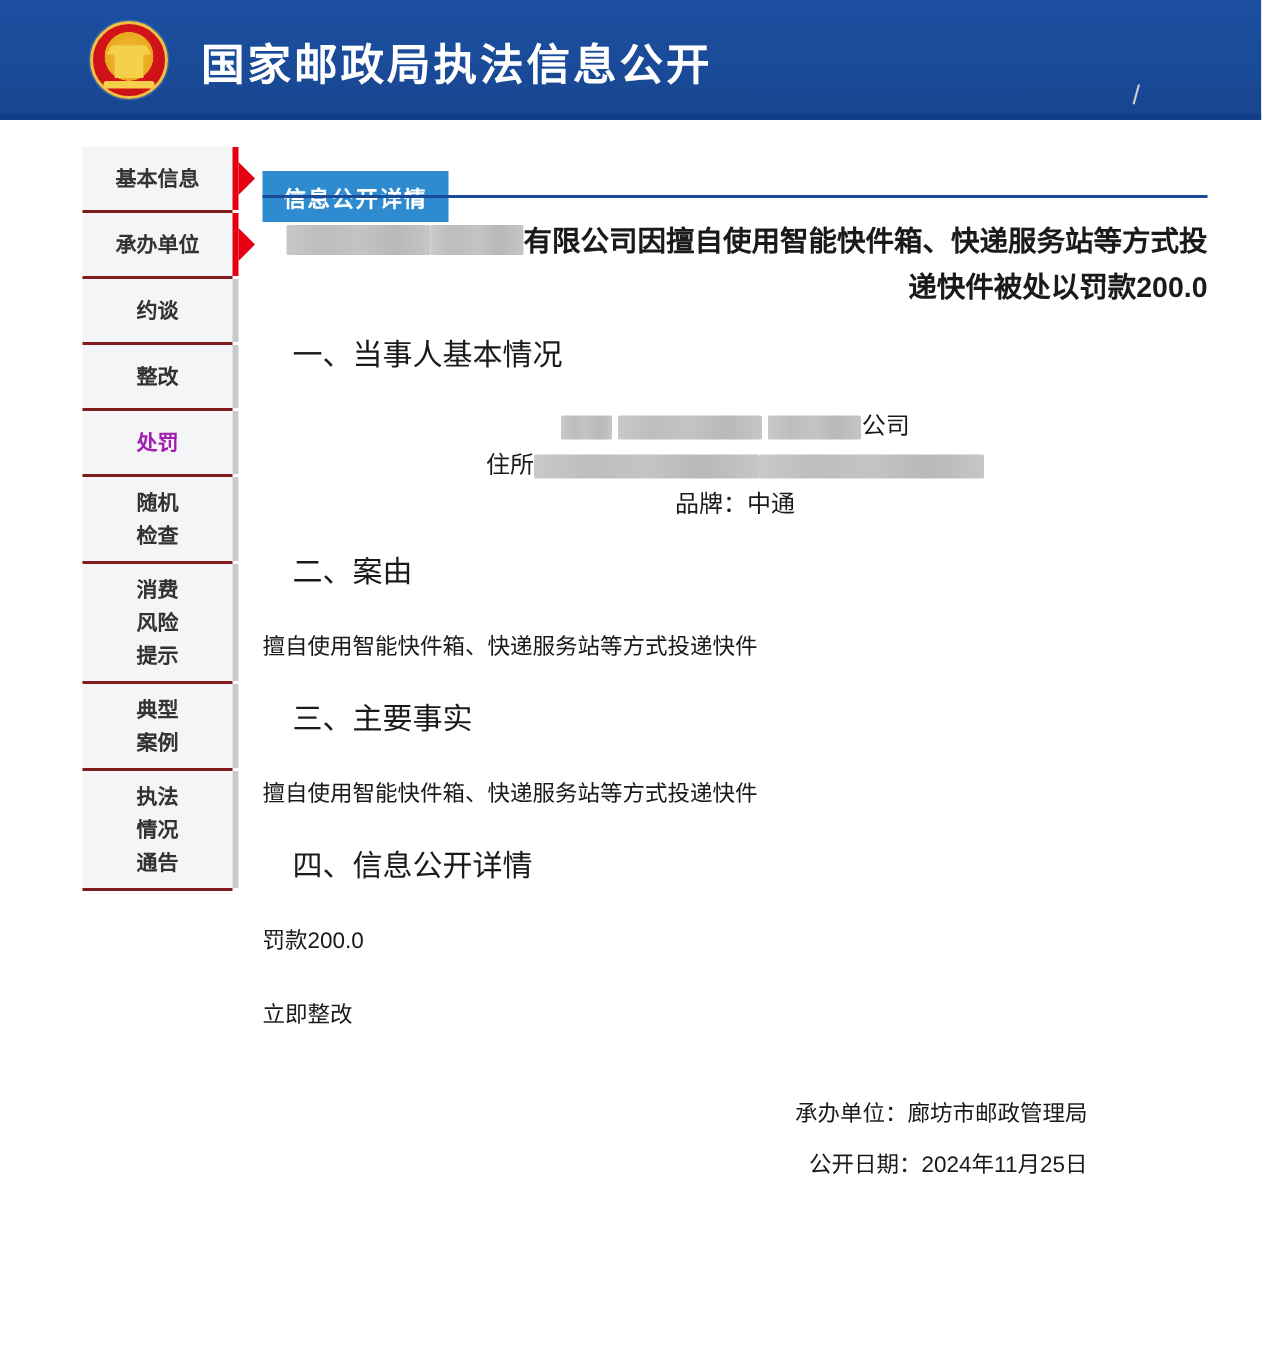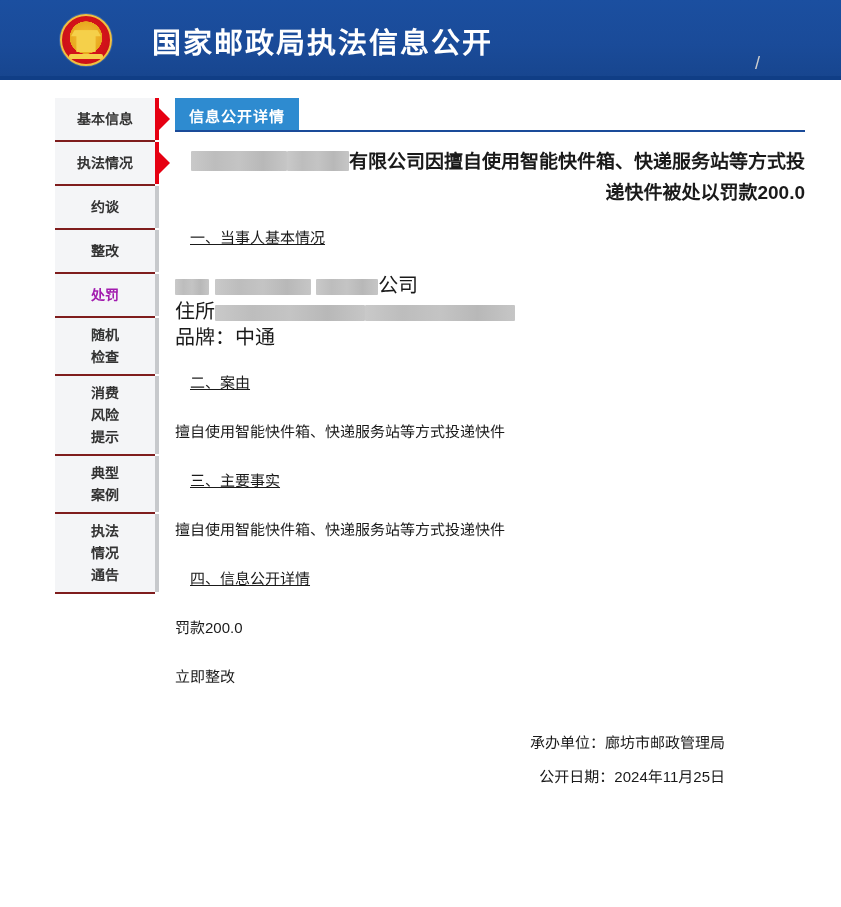--- a/index.html
+++ b/index.html
@@ -20,21 +20,20 @@
 
   
   .header {
     position: relative;
     width: 841px;
     height: 80px;
     background: linear-gradient(180deg, #1b4fa0 0%, #1a4b99 55%, #17458e 100%);
     display: flex;
     align-items: center;
     padding-left: 60px;
-    gap: 18px;
   }
   .emblem {
     width: 52px; height: 52px;
     border-radius: 50%;
     background: radial-gradient(circle at 50% 45%, #f4c03a 0%, #e8a81e 45%, #d4131a 46%, #c10f16 100%);
     border: 2px solid #f0c040;
     position: relative;
     flex: 0 0 auto;
     box-shadow: 0 0 0 1px rgba(255,255,255,0.15);
   }
@@ -144,21 +143,21 @@
   }
   .tab {
     display: inline-block;
     background: #2e8bd0;
     color: #ffffff;
     font-size: 15px;
     font-weight: bold;
     padding: 7px 14px 6px 14px;
     letter-spacing: 1px;
     position: relative;
-    top: 0;
+    top: 16px;
   }
   .tab-underline {
     position: absolute;
     left: 0; right: 0; bottom: 0;
     height: 2px;
     background: #1a4b99;
   }
   .slash-mark {
     position: absolute;
     right: 45px;
@@ -179,35 +178,35 @@
     margin: 0 0 16px 0;
     position: relative;
   }
   .doc-p {
     font-size: 15px;
     line-height: 27px;
     margin: 0 0 16px 0;
   }
   .indent { text-indent: 2em; }
   .doc-sec {
-    font-size: 15px;
+    font-size: 20px;
     line-height: 27px;
     margin: 0 0 22px 0;
     text-indent: 1em;
-    text-decoration: underline;
   }
   .doc-line {
     font-size: 15px;
     line-height: 27px;
     margin: 0 0 22px 0;
   }
   .party-block {
-    font-size: 20px;
+    font-size: 16px;
     line-height: 24px;
     margin: 0 0 20px 0;
+    text-align: center;
   }
   .party-block > div { margin-bottom: 2px; }
 
   
   .redact {
     display: inline-block;
     vertical-align: middle;
     background: linear-gradient(90deg,#c9c9c9 0%,#bdbdbd 25%,#c4c4c4 50%,#b8b8b8 75%,#c6c6c6 100%);
     border-radius: 1px;
     height: 16px;
@@ -242,21 +241,21 @@
 
     <div class="sidebar">
       <div class="nav">
 
         <div class="nav-item arrow">
           <span class="lbl">基本信息</span>
           <span class="bar"></span>
         </div>
 
         <div class="nav-item arrow">
-          <span class="lbl">执法情况</span>
+          <span class="lbl">承办单位</span>
           <span class="bar"></span>
         </div>
 
         <div class="nav-item">
           <span class="lbl">约谈</span>
           <span class="bar"></span>
         </div>
 
         <div class="nav-item">
           <span class="lbl">整改</span>

